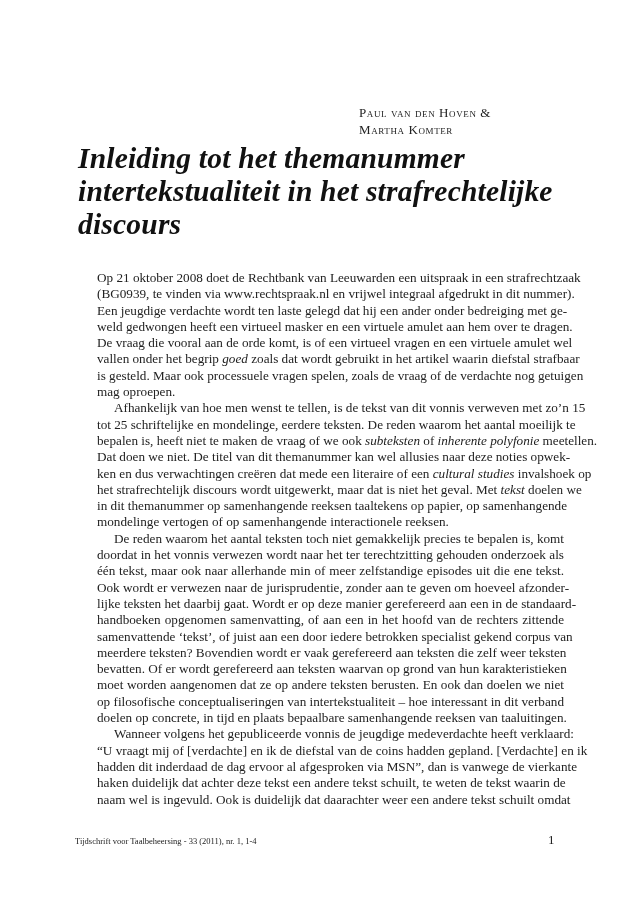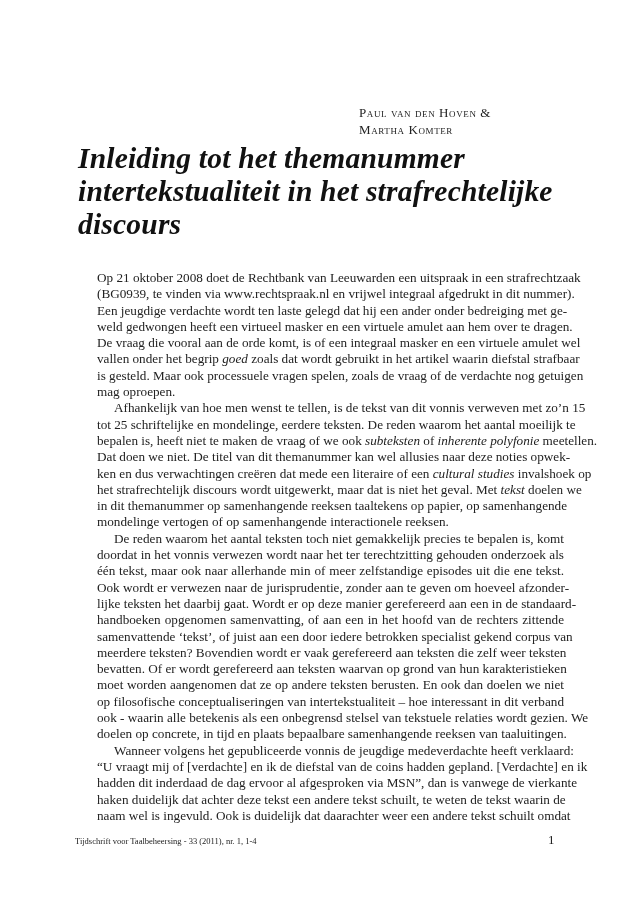--- a/index.html
+++ b/index.html
@@ -33,21 +33,21 @@
   <div>Inleiding tot het themanummer</div>
   <div>intertekstualiteit in het strafrechtelijke</div>
   <div>discours</div>
 </h1>
 
 <div class="body" id="body-text">
     <div class="line">Op 21 oktober 2008 doet de Rechtbank van Leeuwarden een uitspraak in een strafrechtzaak</div>
     <div class="line">(BG0939, te vinden via www.rechtspraak.nl en vrijwel integraal afgedrukt in dit nummer).</div>
     <div class="line">Een jeugdige verdachte wordt ten laste gelegd dat hij een ander onder bedreiging met ge-</div>
     <div class="line">weld gedwongen heeft een virtueel masker en een virtuele amulet aan hem over te dragen.</div>
-    <div class="line">De vraag die vooral aan de orde komt, is of een integraal masker en een virtuele amulet wel</div>
+    <div class="line">De vraag die vooral aan de orde komt, is of een virtueel vragen en een virtuele amulet wel</div>
     <div class="line">vallen onder het begrip <em>goed</em> zoals dat wordt gebruikt in het artikel waarin diefstal strafbaar</div>
     <div class="line">is gesteld. Maar ook processuele vragen spelen, zoals de vraag of de verdachte nog getuigen</div>
     <div class="line last">mag oproepen.</div>
     <div class="line indent">Afhankelijk van hoe men wenst te tellen, is de tekst van dit vonnis verweven met zo’n 15</div>
     <div class="line">tot 25 schriftelijke en mondelinge, eerdere teksten. De reden waarom het aantal moeilijk te</div>
     <div class="line">bepalen is, heeft niet te maken de vraag of we ook <em>subteksten</em> of <em>inherente polyfonie</em> meetellen.</div>
     <div class="line">Dat doen we niet. De titel van dit themanummer kan wel allusies naar deze noties opwek-</div>
     <div class="line">ken en dus verwachtingen creëren dat mede een literaire of een <em>cultural studies</em> invalshoek op</div>
     <div class="line">het strafrechtelijk discours wordt uitgewerkt, maar dat is niet het geval. Met <em>tekst</em> doelen we</div>
     <div class="line">in dit themanummer op samenhangende reeksen taaltekens op papier, op samenhangende</div>
@@ -56,21 +56,20 @@
     <div class="line">doordat in het vonnis verwezen wordt naar het ter terechtzitting gehouden onderzoek als</div>
     <div class="line">één tekst, maar ook naar allerhande min of meer zelfstandige episodes uit die ene tekst.</div>
     <div class="line">Ook wordt er verwezen naar de jurisprudentie, zonder aan te geven om hoeveel afzonder-</div>
     <div class="line">lijke teksten het daarbij gaat. Wordt er op deze manier gerefereerd aan een in de standaard-</div>
     <div class="line">handboeken opgenomen samenvatting, of aan een in het hoofd van de rechters zittende</div>
     <div class="line">samenvattende ‘tekst’, of juist aan een door iedere betrokken specialist gekend corpus van</div>
     <div class="line">meerdere teksten? Bovendien wordt er vaak gerefereerd aan teksten die zelf weer teksten</div>
     <div class="line">bevatten. Of er wordt gerefereerd aan teksten waarvan op grond van hun karakteristieken</div>
     <div class="line">moet worden aangenomen dat ze op andere teksten berusten. En ook dan doelen we niet</div>
     <div class="line">op filosofische conceptualiseringen van intertekstualiteit – hoe interessant in dit verband</div>
-    <div class="line">ook - waarin alle betekenis als een onbegrensd stelsel van tekstuele relaties wordt gezien. We</div>
     <div class="line last">doelen op concrete, in tijd en plaats bepaalbare samenhangende reeksen van taaluitingen.</div>
     <div class="line indent">Wanneer volgens het gepubliceerde vonnis de jeugdige medeverdachte heeft verklaard:</div>
     <div class="line">“U vraagt mij of [verdachte] en ik de diefstal van de coins hadden gepland. [Verdachte] en ik</div>
     <div class="line">hadden dit inderdaad de dag ervoor al afgesproken via MSN”, dan is vanwege de vierkante</div>
     <div class="line">haken duidelijk dat achter deze tekst een andere tekst schuilt, te weten de tekst waarin de</div>
     <div class="line">naam wel is ingevuld. Ook is duidelijk dat daarachter weer een andere tekst schuilt omdat</div>
   </div>
 
 <div class="footer-left">Tijdschrift voor Taalbeheersing - 33 (2011), nr. 1, 1-4</div>
 <div class="footer-right">1</div>

